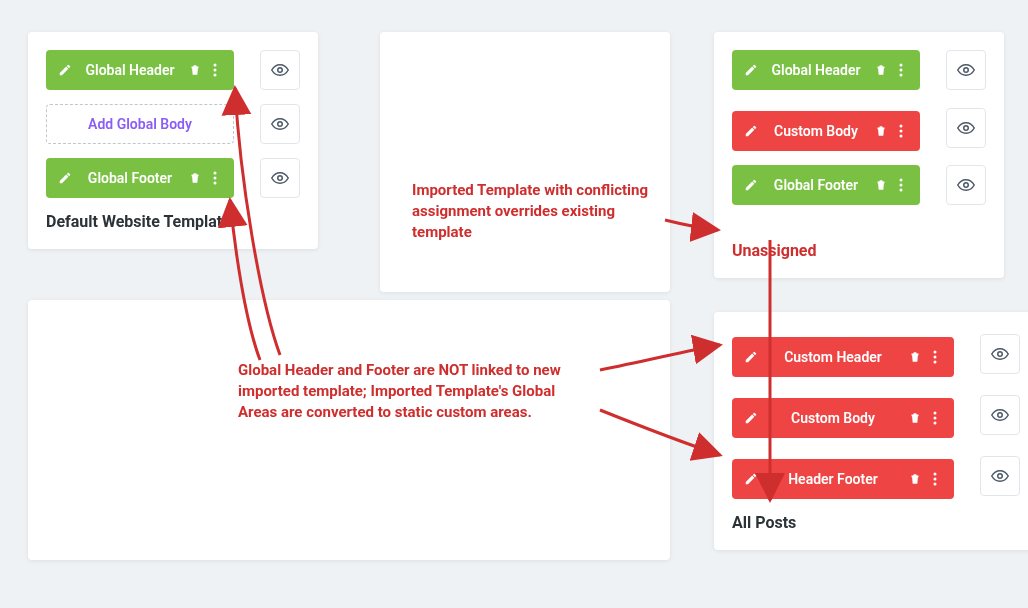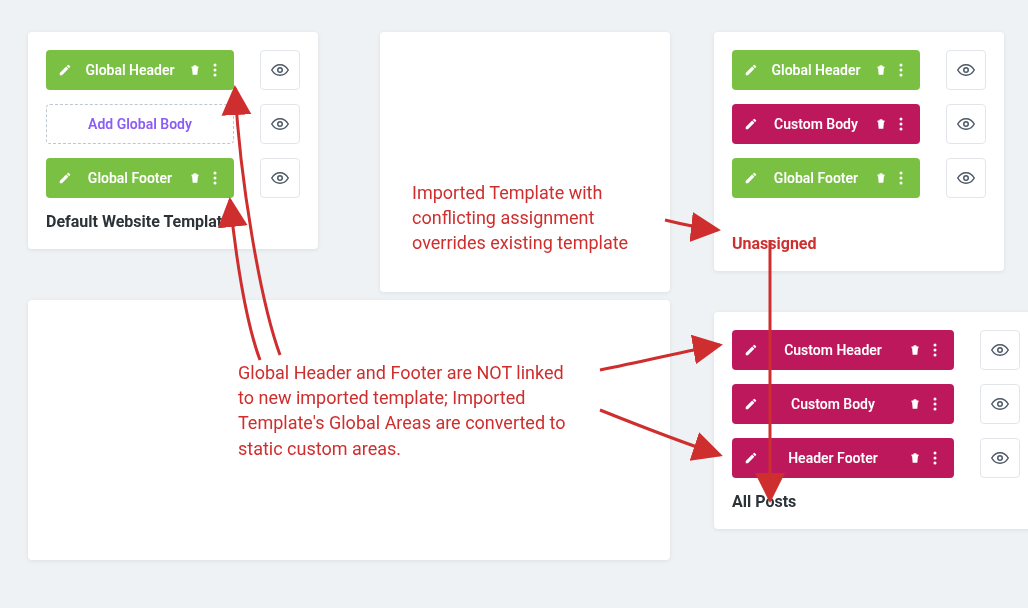--- a/index.html
+++ b/index.html
@@ -33,21 +33,21 @@
     border-radius: 4px;
     display: flex;
     align-items: center;
     color: #fff;
     font-size: 14px;
     font-weight: 600;
     padding: 0 10px;
     position: relative;
   }
   .pill.green { background: #7ac143; }
-  .pill.dark  { background: #be185d; }
+  .pill.dark  { background: #ef4444; margin-top: 7px; }
   .pill.dashed {
     background: #fff;
     border: 1px dashed #bfc7ce;
     color: #8b5cf6;
     justify-content: center;
   }
 
   .pill .label { flex: 1; text-align: center; }
   .pill .lead-icon { width: 18px; display:flex; justify-content:center; }
   .pill .tail { display: flex; align-items:center; gap: 2px; }
@@ -66,22 +66,22 @@
     font-size: 16px;
     font-weight: 700;
     color: #2c3338;
     margin-top: 4px;
   }
   .card-title.red { color: #cf2e2e; margin-top: 36px; }
 
   .annot {
     position: absolute;
     color: #cf2e2e;
-    font-weight: 400;
-    font-size: 18px;
+    font-weight: 700;
+    font-size: 15px;
     line-height: 1.4;
     max-width: 330px;
   }
   .annot1 { left: 412px; top: 180px; width: 255px; }
   .annot2 { left: 238px; top: 360px; width: 360px; }
 
   svg.arrow { position: absolute; pointer-events:none; }
 
   .ic svg, .lead-icon svg, .eye-btn svg { display:block; }
 </style>

